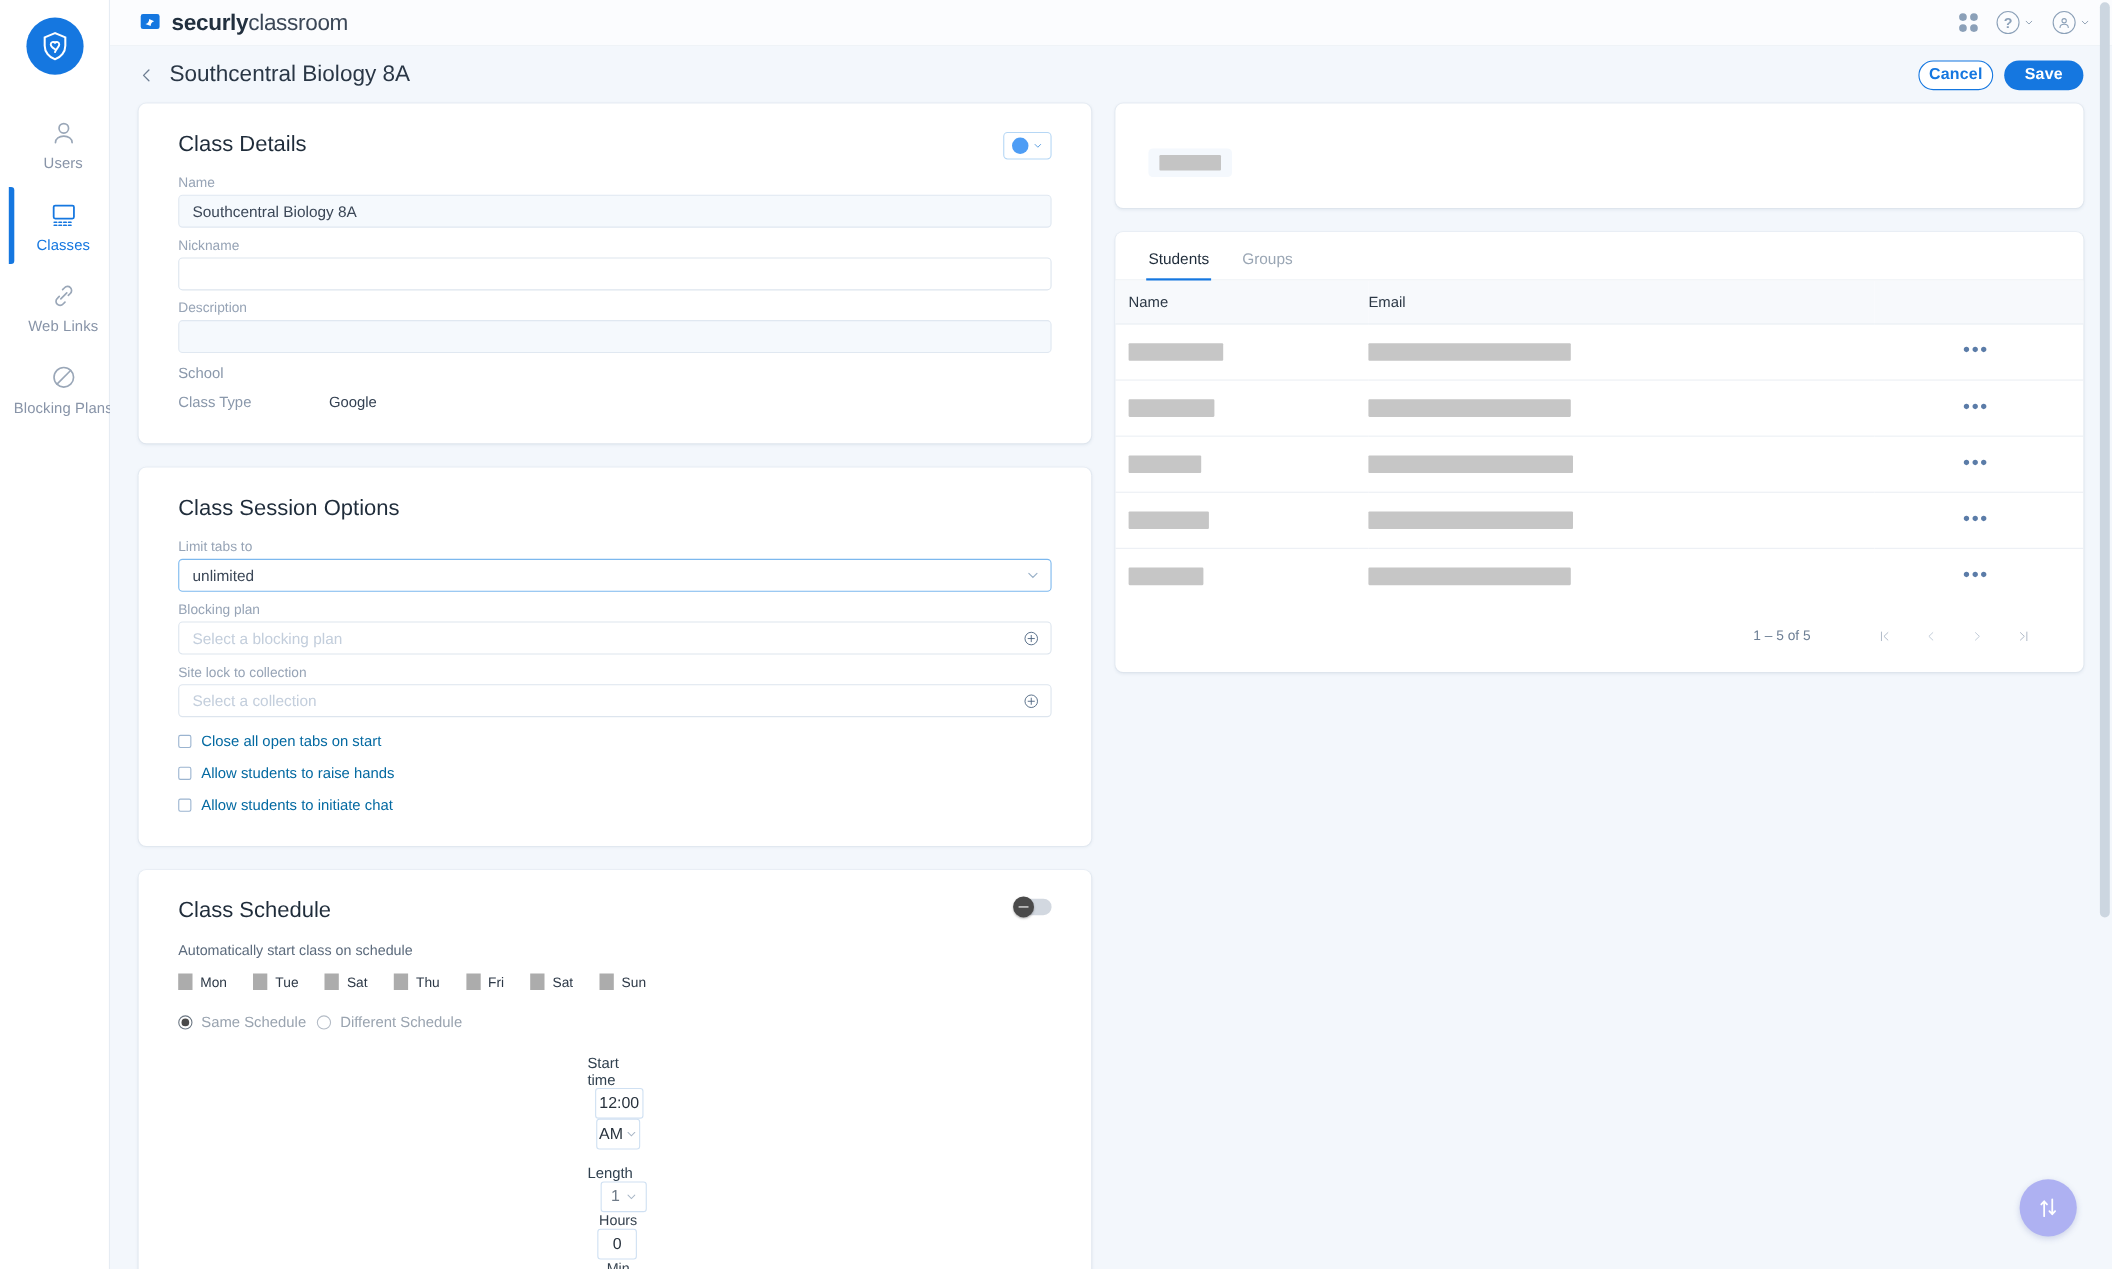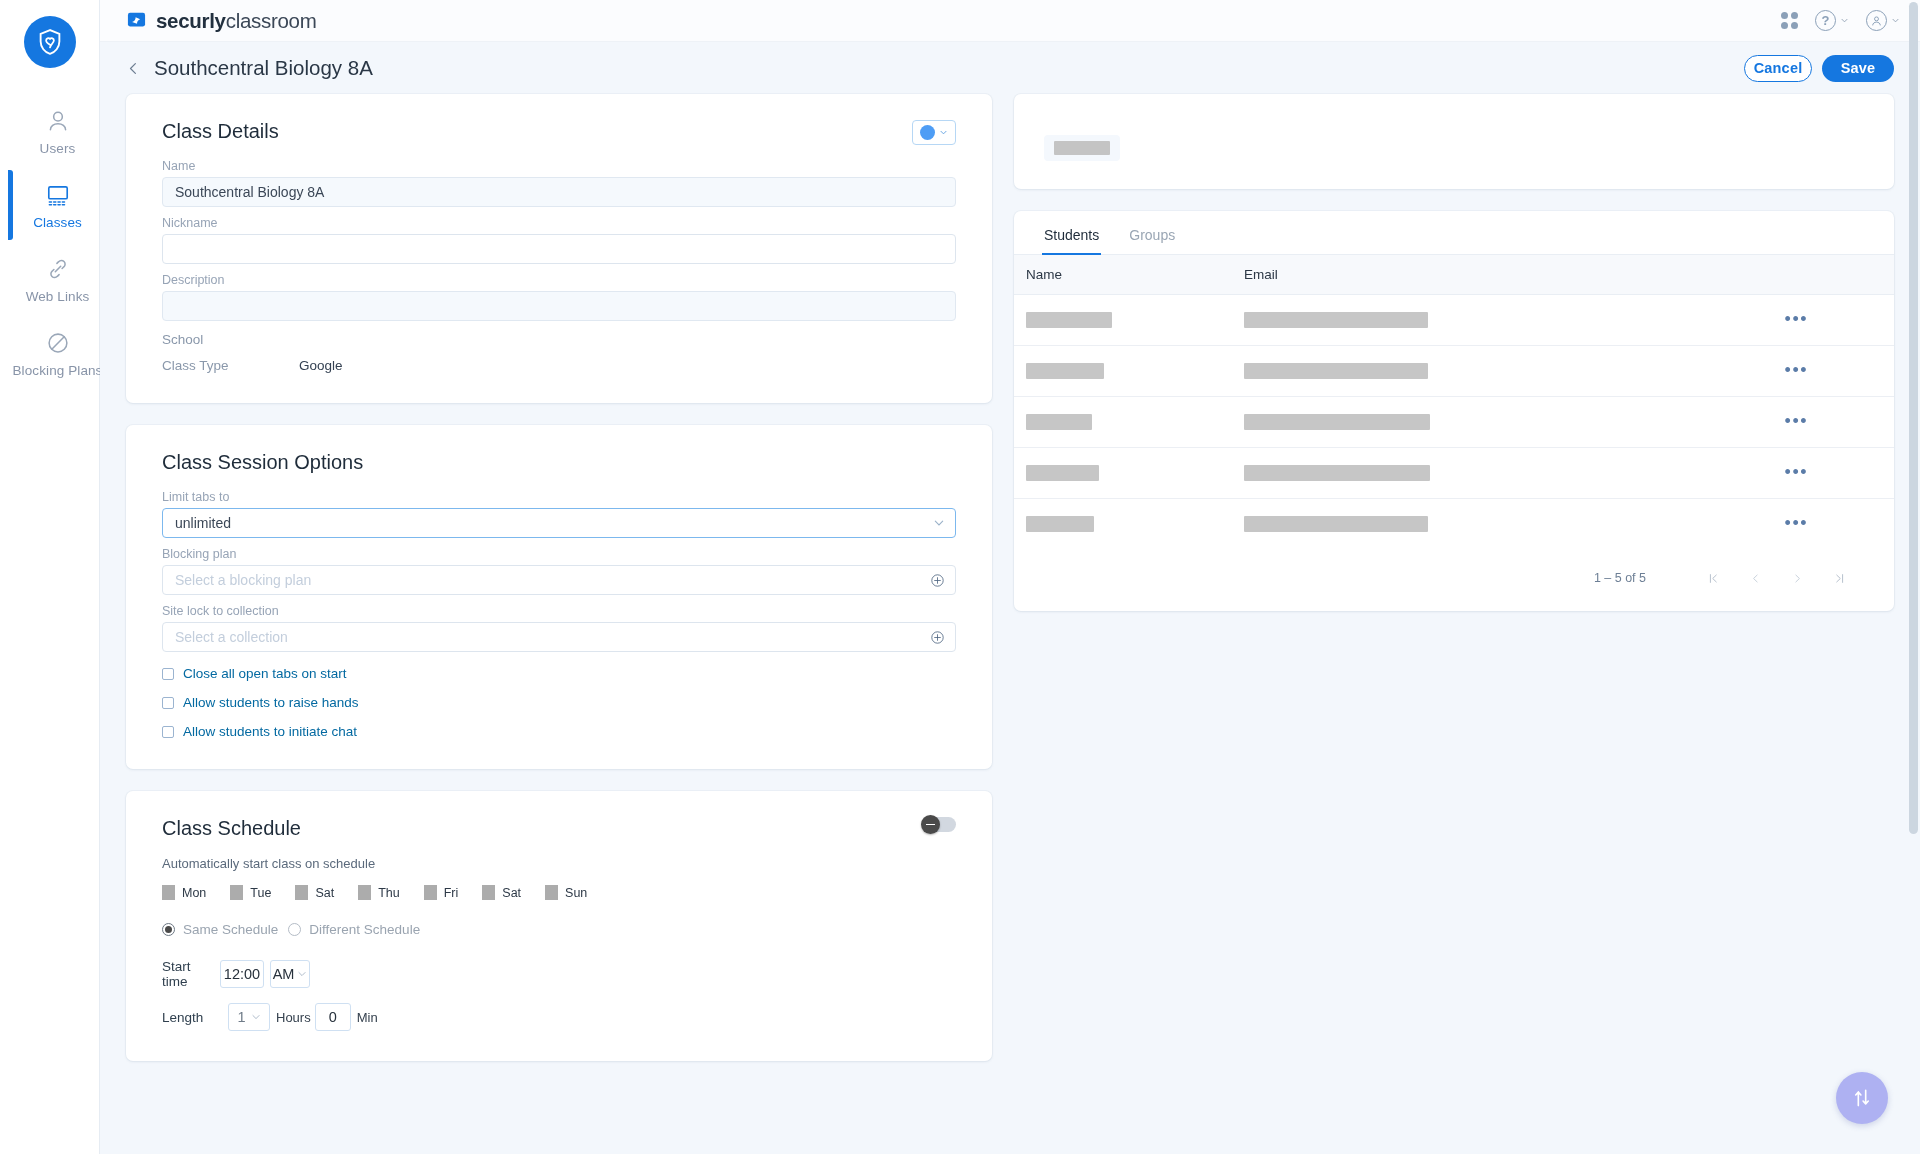--- a/index.html
+++ b/index.html
@@ -151,21 +151,21 @@
   .days { display: flex; gap: 24px; }
   .day { display: flex; align-items: center; gap: 7px; cursor: pointer; }
   .day .sq { width: 13px; height: 15px; background: #acacac; }
   .day .dn { font-size: 12.5px; color: #2d3947; }
   .radios { display: flex; align-items: center; gap: 10px; margin-top: 22px; }
   .radio { display: flex; align-items: center; gap: 8px; cursor: pointer; }
   .rc { width: 13px; height: 13px; border-radius: 50%; border: 1.4px solid #b4bcc6; display: flex; align-items: center; justify-content: center; }
   .rc.on { border-color: #6d7884; }
   .rc.on::after { content: ""; width: 7px; height: 7px; border-radius: 50%; background: #4a4a4a; }
   .rlab { font-size: 13.5px; color: #9aa4b0; }
-  .timerow { display: flex; align-items: center; gap: 0; margin-top: 22px; }
+  .timerow { display: flex; align-items: center; gap: 0; margin-top: 22px; flex-direction: column; }
   .timerow .tl { font-size: 13.5px; color: #30404f; width: 50px; }
   .tbox {
     height: 28px; border: 1px solid #cfe0f2; border-radius: 3px; background: #fff;
     display: flex; align-items: center; justify-content: center; font-size: 14.5px;
     color: #27313c; cursor: pointer;
   }
   .tbox.w-time { width: 44px; margin-left: 8px; }
   .tbox.w-ampm { width: 40px; margin-left: 6px; gap: 3px; }
   .tbox.w-hr { width: 42px; margin-left: 16px; gap: 5px; color: #6f7b88; }
   .tbox.w-min { width: 36px; margin-left: 4px; }

